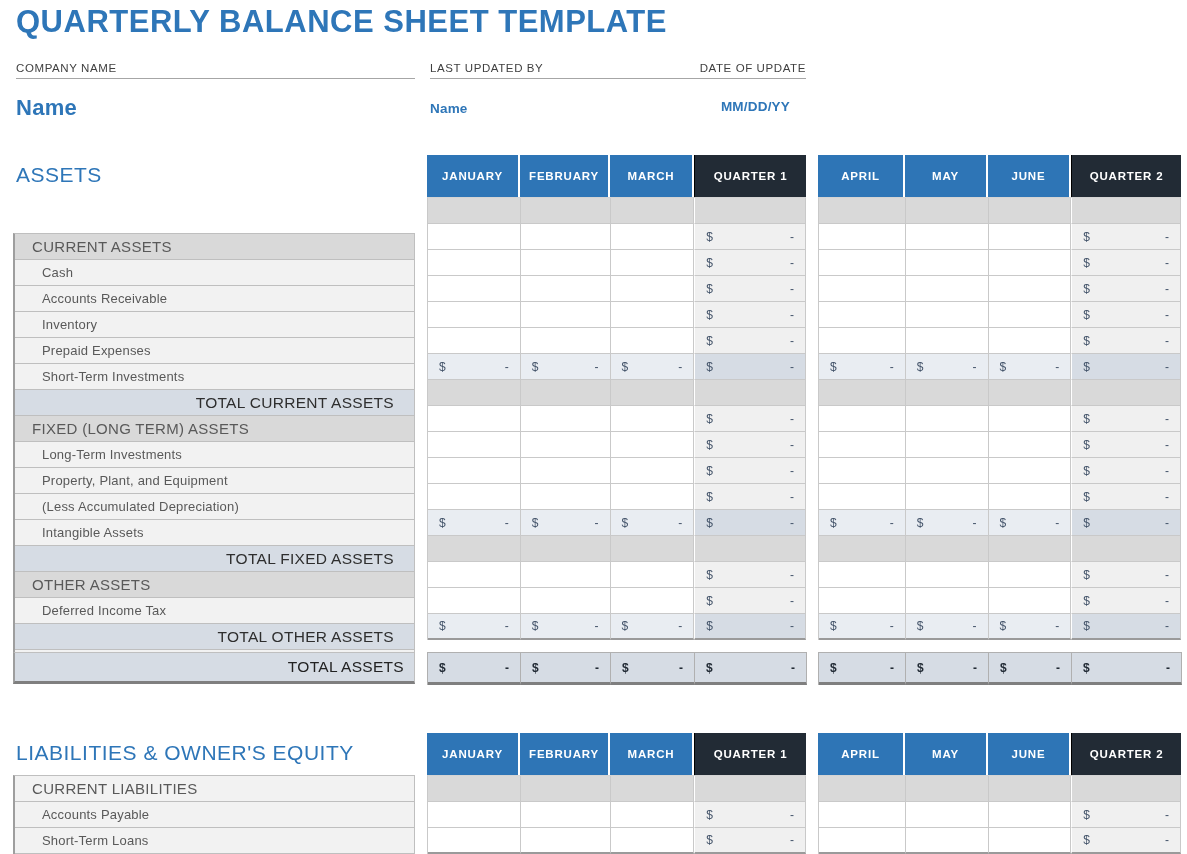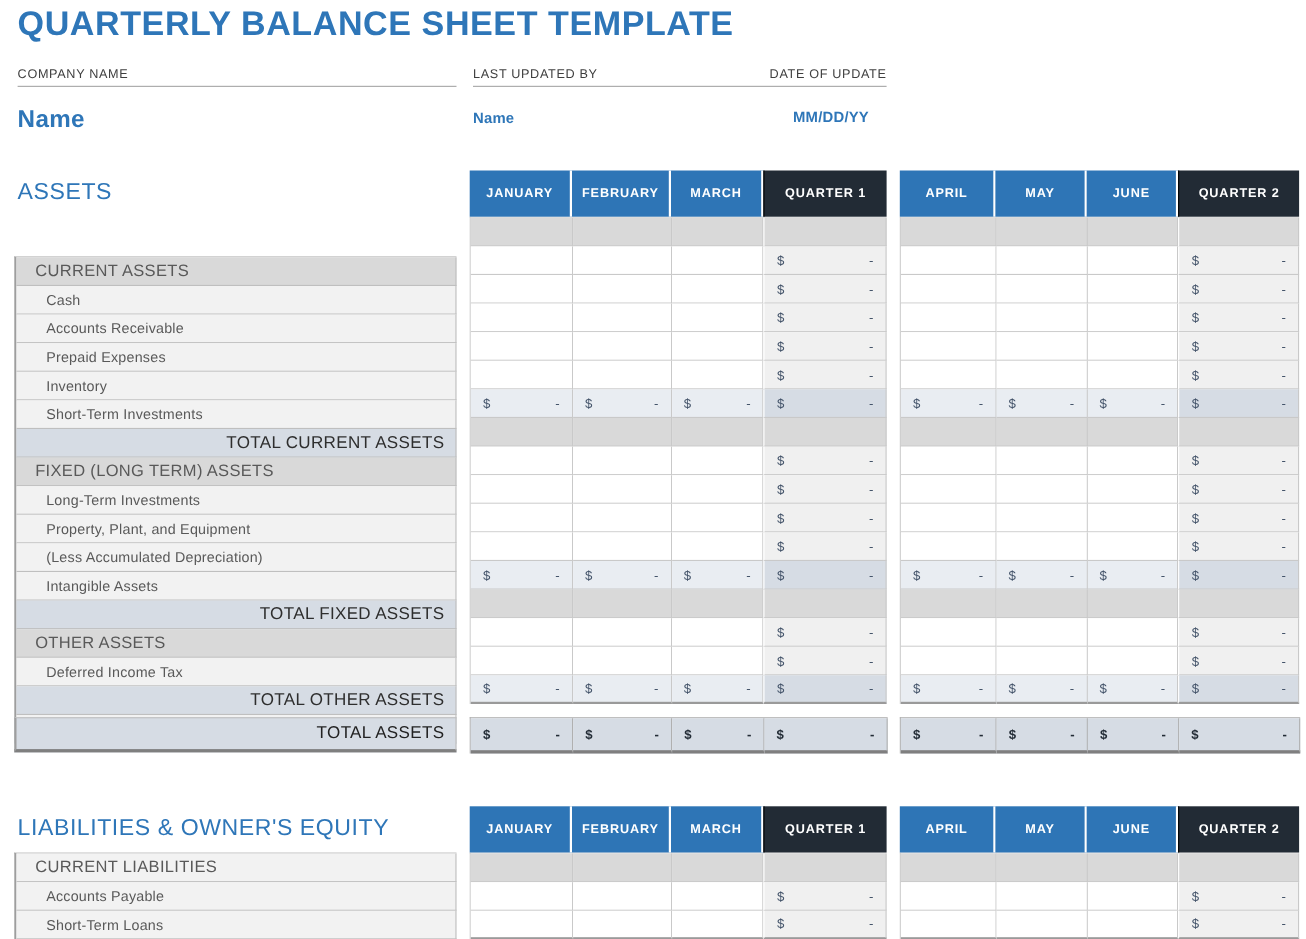--- a/index.html
+++ b/index.html
@@ -21,21 +21,21 @@
   .assets-title{left:16px;top:163px;}
   .liab-title{left:16px;top:741px;}
 
   
   .label-col{position:absolute;left:13px;width:402px;border-left:2px solid #9e9e9e;border-top:1px solid #bfbfbf;box-sizing:border-box;}
   .label-row{height:26px;box-sizing:border-box;border-bottom:1px solid #bfbfbf;border-right:1px solid #bfbfbf;display:flex;align-items:center;}
   .label-row.item{background:#f2f2f2;font-size:13px;color:#595959;padding-left:27px;letter-spacing:.2px;}
   .label-row.section{font-size:15px;color:#595959;padding-left:17px;letter-spacing:.3px;}
   .label-row.section.dark{background:#d9d9d9;}
   .label-row.section.light{background:#f2f2f2;}
-  .label-row.total{background:#d6dce4;font-size:15.5px;color:#2e2e2e;justify-content:flex-end;padding-right:10px;letter-spacing:.3px;}
+  .label-row.total{background:#d6dce4;font-size:15.5px;color:#2e2e2e;justify-content:flex-end;padding-right:20px;letter-spacing:.3px;}
 
   
   .grid{position:absolute;}
   .hdr{display:flex;height:42px;}
   .hdr-cell{box-sizing:border-box;display:flex;align-items:center;justify-content:center;background:#2E75B6;color:#fff;font-size:11.5px;font-weight:bold;letter-spacing:.8px;border-right:2px solid #fff;}
   .hdr-cell:last-child{border-right:none;}
   .hdr-cell.quarter{background:#222B35;border-left:1px solid #000;text-align:right;}
   .grid-body{border-left:1px solid #c9c9c9;border-top:1px solid #d4d4d4;box-sizing:border-box;}
   .grid-row{display:flex;}
   .cell{height:26px;box-sizing:border-box;border-right:1px solid #c9c9c9;border-bottom:1px solid #c9c9c9;display:flex;align-items:center;justify-content:space-between;padding:0 11px;font-size:12px;color:#44546A;}
@@ -77,22 +77,22 @@
     </div>
   </div>
 
   <div class="section-title assets-title">ASSETS</div>
   <div class="section-title liab-title">LIABILITIES &amp; OWNER'S EQUITY</div>
 
   <div class="label-col" id="assets-labels" style="top:197px;margin-top:36px;">
       <div class="label-row section dark">CURRENT ASSETS</div>
       <div class="label-row item">Cash</div>
       <div class="label-row item">Accounts Receivable</div>
+      <div class="label-row item">Inventory</div>
       <div class="label-row item">Prepaid Expenses</div>
-      <div class="label-row item">Inventory</div>
       <div class="label-row item">Short-Term Investments</div>
       <div class="label-row total">TOTAL CURRENT ASSETS</div>
       <div class="label-row section dark">FIXED (LONG TERM) ASSETS</div>
       <div class="label-row item">Long-Term Investments</div>
       <div class="label-row item">Property, Plant, and Equipment</div>
       <div class="label-row item">(Less Accumulated Depreciation)</div>
       <div class="label-row item">Intangible Assets</div>
       <div class="label-row total">TOTAL FIXED ASSETS</div>
       <div class="label-row section dark">OTHER ASSETS</div>
       <div class="label-row item">Deferred Income Tax</div>

